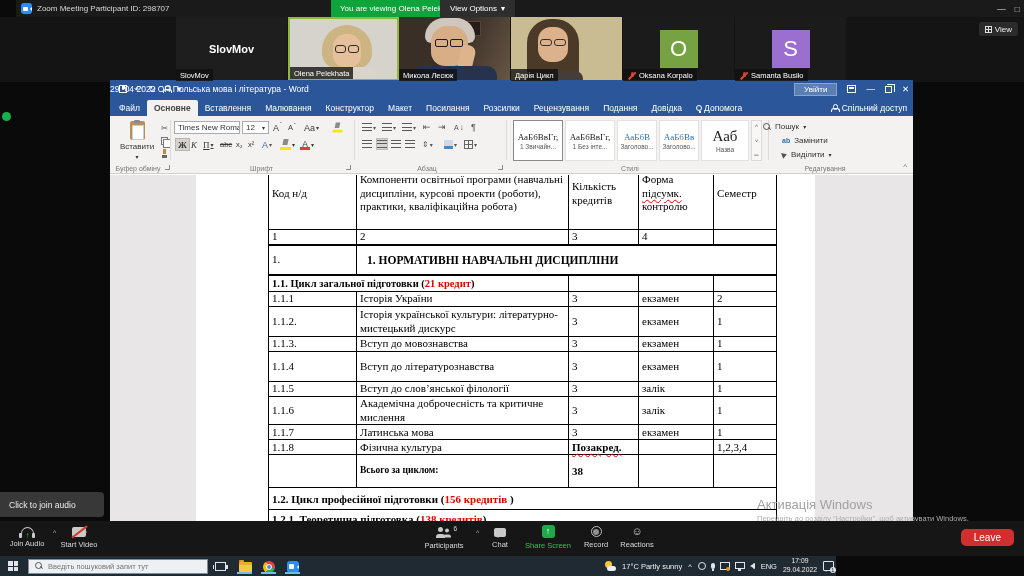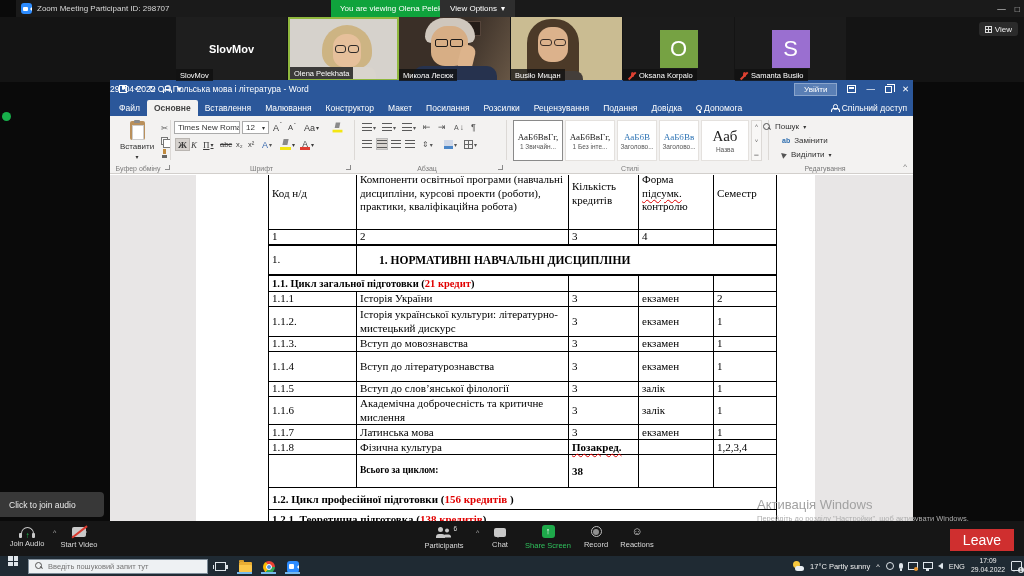--- a/index.html
+++ b/index.html
@@ -160,24 +160,24 @@
   .ic-ppl::before{content:"";position:absolute;left:2px;top:0;width:5px;height:5px;border-radius:50%;background:#c9c9c9;box-shadow:6.5px 1px 0 -0.5px #c9c9c9}
   .ic-ppl::after{content:"";position:absolute;left:0;bottom:0;width:8.5px;height:4px;border-radius:3px 3px 0 0;background:#c9c9c9;box-shadow:6.5px 0 0 -0.5px #c9c9c9}
   .pplcount{position:absolute;right:-5px;top:-2px;font-size:6.5px;color:#ddd}
   .ic-chat{width:12px;height:9px;background:#c9c9c9;border-radius:2px;position:relative;margin-top:3px}
   .ic-chat::after{content:"";position:absolute;left:2px;bottom:-3px;border:2px solid transparent;border-top:3px solid #c9c9c9}
   .ic-sharescr{width:13px;height:13px;background:#1ea94a;border-radius:3px;color:#fff;display:flex;align-items:center;justify-content:center;font-size:9px;line-height:1}
   .greenlbl{color:#2fc05c}
   .ic-rec{width:11px;height:11px;border:1.5px solid #bdbdbd;border-radius:50%;position:relative;margin-top:1px}
   .ic-rec::before{content:"";position:absolute;inset:1.5px;border-radius:50%;background:#8f8f8f}
   .ic-smiley{font-size:11px;color:#d9d9d9;line-height:1;margin-top:1px}
-  .leavebtn{position:absolute;right:10px;top:8px;background:#cf2f2f;color:#fff;font-size:14px;padding:3px 13px;border-radius:0}
+  .leavebtn{position:absolute;right:10px;top:8px;background:#cf2f2f;color:#fff;font-size:10px;padding:3px 13px;border-radius:5px}
 
   
-  .tbar{position:absolute;left:0;top:556px;width:1024px;height:20px;background:#1f2a33;display:flex;color:#e8e8e8;z-index:60}
+  .tbar{position:absolute;left:0;top:556px;width:836px;height:20px;background:#1f2a33;display:flex;align-items:center;color:#e8e8e8;z-index:60}
   .tstart{width:26px;display:flex;justify-content:center}
   .ic-win{width:10px;height:10px;display:grid;grid-template-columns:1fr 1fr;grid-template-rows:1fr 1fr;gap:1px}
   .ic-win i{background:#dfe5ea}
   .tsearch{position:absolute;left:28px;top:2.5px;width:180px;height:15px;background:#eef1f3;border:1px solid #7f8d99;display:flex;align-items:center;gap:5px;padding:0 6px}
   .tsearch input{border:none;outline:none;background:transparent;font-size:7.5px;color:#444;width:150px;font-family:"Liberation Sans",sans-serif}
   .ic-mag2{width:8px;height:8px;position:relative;flex:none}
   .ic-mag2::before{content:"";position:absolute;left:0;top:0;width:5px;height:5px;border:1px solid #555;border-radius:50%}
   .ic-mag2::after{content:"";position:absolute;left:5.2px;top:5.2px;width:3px;height:1px;background:#555;transform:rotate(45deg)}
   .tapp{position:absolute;top:3px;width:16px;height:15px;display:flex;justify-content:center;align-items:center}
   .uline{position:absolute;bottom:0;width:15px;height:1.8px;background:#76b9ed}
@@ -273,21 +273,21 @@
       <div class="vid p-daria">
         <div class="hair"></div>
           <div class="face"></div>
         <div class="glasses">
             <i></i>
             <i></i>
           </div>
           <div class="body"></div>
       </div>
       <div class="tlabel">
-          <span>Busiło Мицан</span>
+          <span>Дарія Цикл</span>
         </div>
     </div>
     <div class="tile" style="left:623px">
       <div class="avatile">
         <div class="avasq" style="background:#76a243">O</div>
       </div>
       <div class="tlabel">
         <span class="micoff"></span>
         <span>Oksana Korpalo</span>
       </div>
@@ -522,21 +522,21 @@
           </tr>
           <tr style="height:14px">
             <td class="c">1</td>
             <td class="c">2</td>
             <td class="c">3</td>
             <td class="c">4</td>
             <td class="c"></td>
           </tr>
           <tr class="thick" style="height:30px">
             <td class="c">1.</td>
-            <td class="b" colspan="4" style="padding-left:22px;font-size:11.5px">1. НОРМАТИВНІ НАВЧАЛЬНІ ДИСЦИПЛІНИ</td>
+            <td class="b" colspan="4" style="padding-left:10px;font-size:11.5px">1. НОРМАТИВНІ НАВЧАЛЬНІ ДИСЦИПЛІНИ</td>
           </tr>
           <tr class="thick" style="height:17px">
             <td class="b" colspan="2" style="font-size:10.5px"><span>1.1. Цикл загальної підготовки (</span><span class="red">21 кредит</span><span>)</span></td>
             <td></td>
             <td></td>
             <td></td>
           </tr>
           <tr style="height:15px">
             <td>1.1.1</td>
             <td>Історія України</td>

